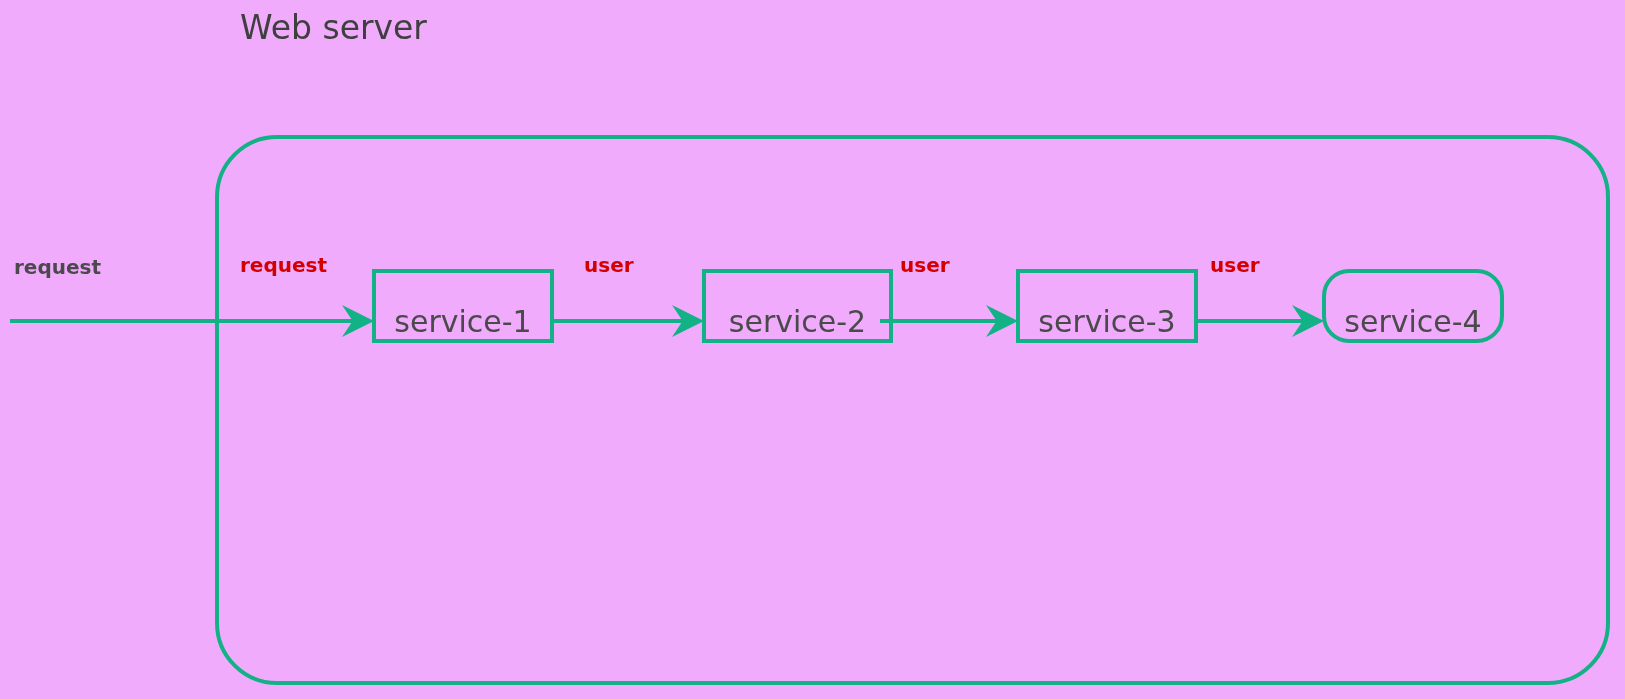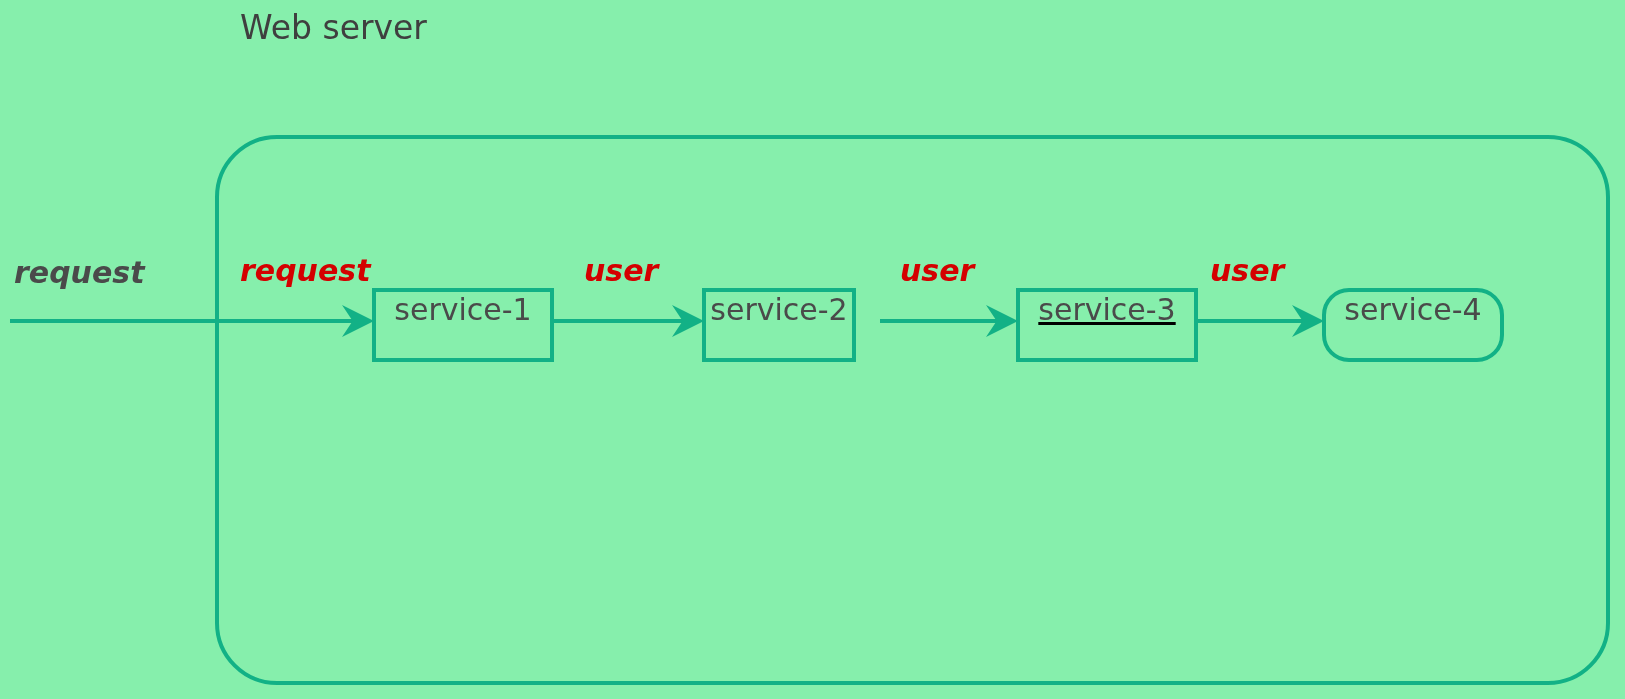--- a/index.html
+++ b/index.html
@@ -7,21 +7,21 @@
     padding: 0;
     background: #000000;
   }
   body {
     font-family: "DejaVu Sans", sans-serif;
   }
   #canvas {
     position: relative;
     width: 1625px;
     height: 699px;
-    background: #86efac;
+    background: #f0abfc;
     overflow: hidden;
   }
   
   .title {
     position: absolute;
     left: 240px;
     top: 8px;
     font-size: 33px;
     font-weight: 400;
     color: #3f3f3f;
@@ -36,49 +36,48 @@
     width: 1395px;
     height: 550px;
     border: 4px solid #12b186;
     border-radius: 62px;
     box-sizing: border-box;
     background: transparent;
   }
   
   .service-box {
     position: absolute;
-    top: 288px;
+    top: 269px;
     height: 74px;
     border: 4px solid #12b186;
     box-sizing: border-box;
     background: transparent;
     display: flex;
-    align-items: flex-start;
+    align-items: flex-end;
     justify-content: center;
   }
   .service-box .svc-label {
     font-size: 30px;
     font-weight: 400;
     color: #4a4a4a;
     white-space: nowrap;
     letter-spacing: 0px;
   }
   #svc0 { left: 372px; width: 182px; }
-  #svc1 { left: 702px; width: 154px; }
-  #svc2 { left: 1016px; width: 182px; text-decoration: underline; }
+  #svc1 { left: 702px; width: 191px; }
+  #svc2 { left: 1016px; width: 182px; }
   #svc3 { left: 1322px; width: 182px; border-radius: 27px; }
 
   
   .edge-label {
     position: absolute;
-    font-size: 30px;
+    font-size: 20px;
     font-weight: bold;
     white-space: nowrap;
     letter-spacing: 0px;
-    font-style: italic;
   }
   .edge-label.red   { color: #d40000; }
   .edge-label.gray  { color: #4a4a4a; }
 
   #lbl-request { left: 14px;   top: 255px; }
   #lbl-thread  { left: 240px;  top: 253px; }
   #lbl-user-1  { left: 584px;  top: 253px; }
   #lbl-user-2  { left: 900px;  top: 253px; }
   #lbl-user-3  { left: 1210px; top: 253px; }
 

